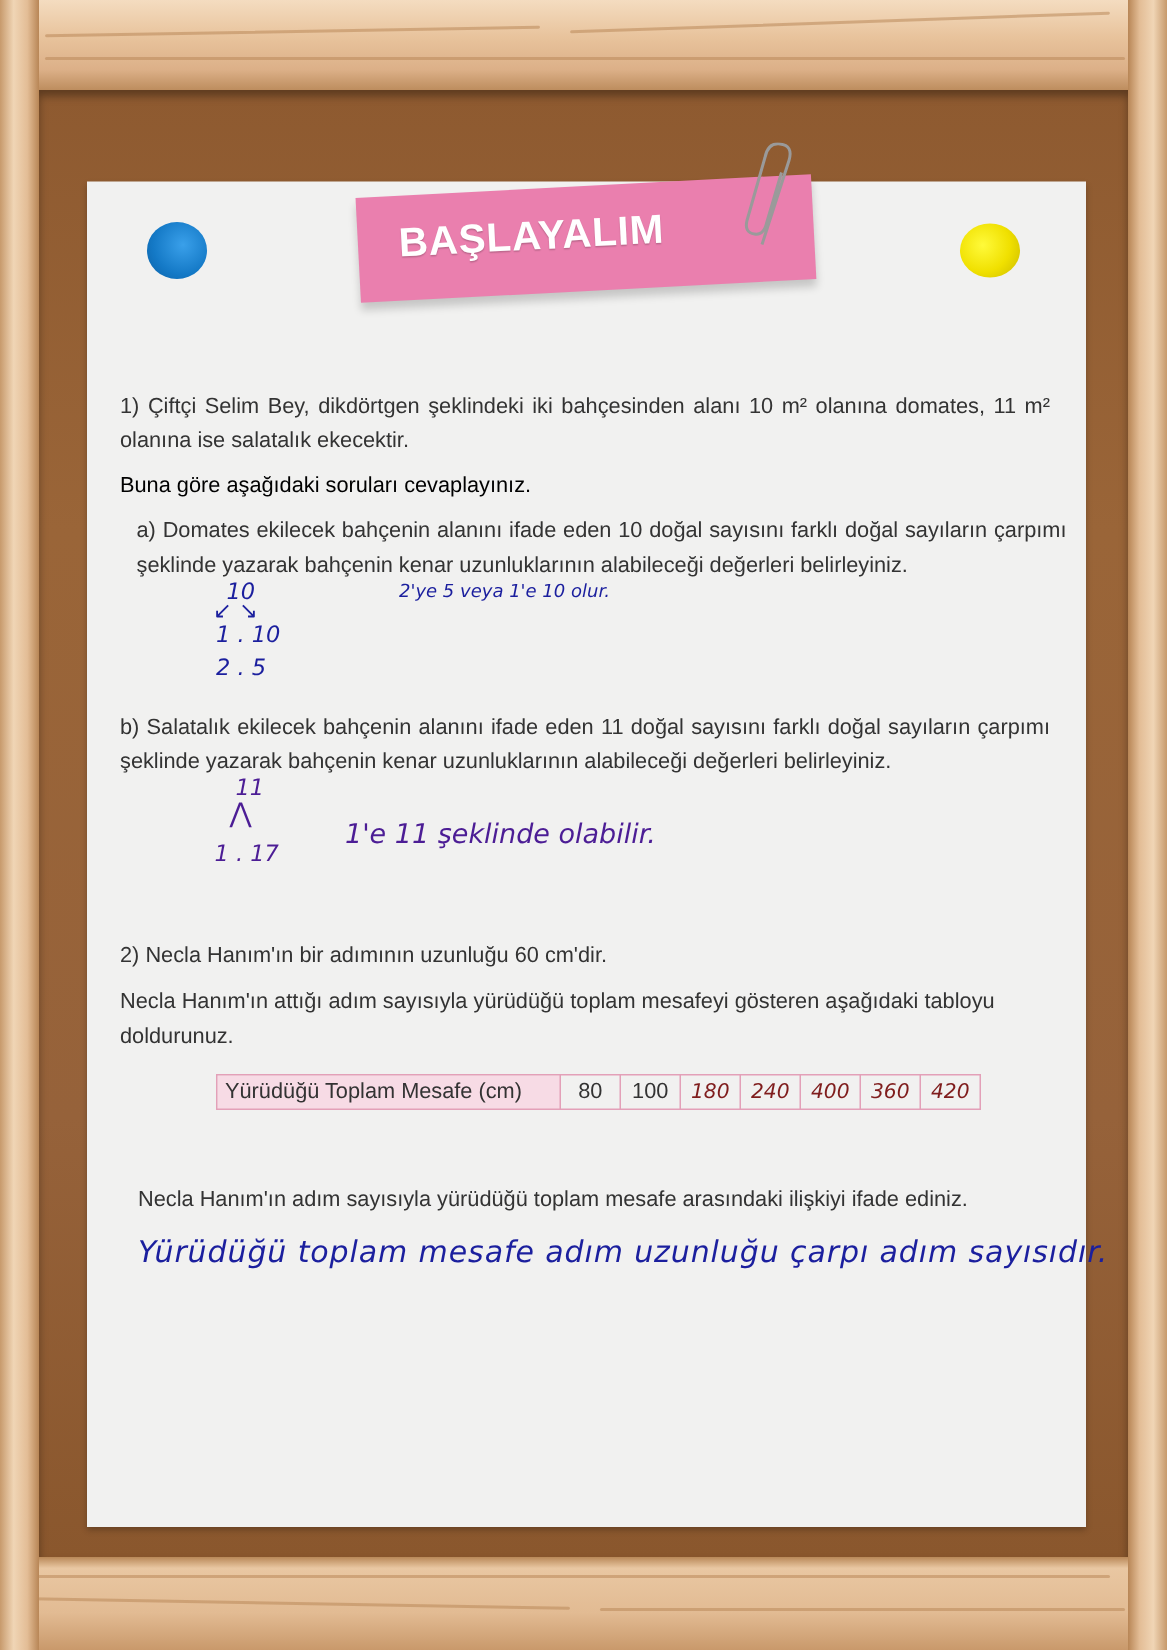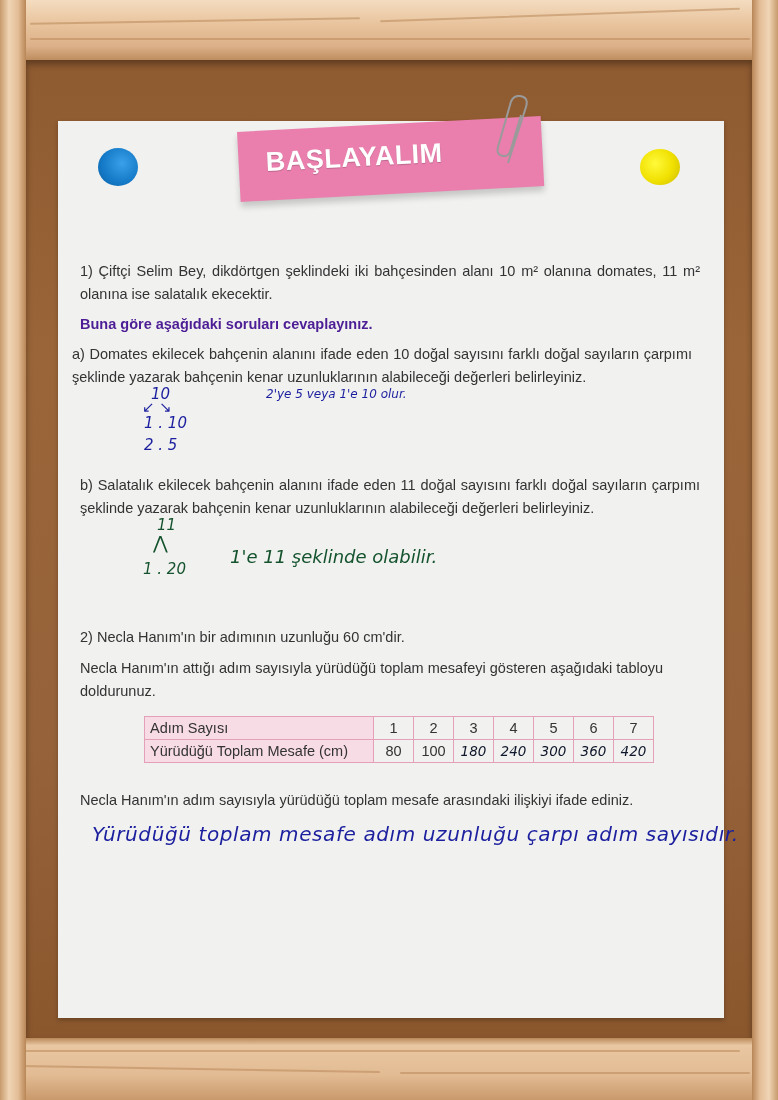--- a/index.html
+++ b/index.html
@@ -21,28 +21,28 @@
   .banner { position:absolute; left:237px; top:132px; width:304px; height:70px; background:#ea7fae;
     transform: rotate(-3deg); transform-origin:left top; box-shadow: 0 5px 6px rgba(0,0,0,.18); }
   .banner-text { position:absolute; left:265px; top:147px; color:#fff; font-weight:bold; font-size:27px;
     letter-spacing:0.5px; transform: rotate(-3deg); transform-origin:left top; text-shadow:0 1px 1px rgba(0,0,0,.2); }
   .clip { position:absolute; left:496px; top:95px; }
   .pin { position:absolute; border-radius:50%; }
   .pin-blue { left:98px; top:148px; width:40px; height:38px; background: radial-gradient(circle at 60% 40%, #3aa0ea 0%, #1479c6 60%, #0b5fa4 100%); }
   .pin-yellow { left:640px; top:149px; width:40px; height:36px; background: radial-gradient(circle at 38% 40%, #fffa3a 0%, #f0e000 55%, #c9b800 100%); }
   .txt { position:absolute; color:#333; font-size:14.5px; line-height:23px; }
   .just { text-align:justify; text-align-last:left; }
-  .bold { font-weight:bold; color:#4c1d95; }
+  .bold { font-weight:normal; color:#000000; }
   .hand-blue { position:absolute; color:#1b1f9e; font-family:"DejaVu Sans", sans-serif; font-style:italic; }
-  .hand-red { position:absolute; color:#14532d; font-family:"DejaVu Sans", sans-serif; font-style:italic; }
+  .hand-red { position:absolute; color:#4c1d95; font-family:"DejaVu Sans", sans-serif; font-style:italic; }
   table.steps { position:absolute; left:144px; top:716px; border-collapse:collapse; font-size:14.5px; color:#333; }
   table.steps td { border:1px solid #e3a0b8; height:22px; padding:0 5px; text-align:center; }
   table.steps td.head { background:#f7dbe5; text-align:left; width:218px; }
   table.steps td.num { width:29px; }
-  table.steps td.hand { color:#0f172a; font-family:"DejaVu Sans", sans-serif; font-style:italic; font-size:13.5px; }
+  table.steps td.hand { color:#7f1d1d; font-family:"DejaVu Sans", sans-serif; font-style:italic; font-size:13.5px; }
 </style>
 </head>
 <body>
 
 <div class="frame-top">
   <div class="grain" style="left:30px;top:20px;width:330px;transform:rotate(-1deg)"></div>
   <div class="grain" style="left:380px;top:14px;width:360px;transform:rotate(-2deg)"></div>
   <div class="grain" style="left:30px;top:38px;width:720px"></div>
 </div>
 <div class="frame-bottom">
@@ -61,57 +61,47 @@
 
 <div class="banner"></div>
 <div class="banner-text">BAŞLAYALIM</div>
 
 <svg class="clip" width="40" height="72" viewBox="0 0 40 72">
   <path d="M12 68 L30 12 Q33 2 24 1 Q16 0 14 10 L2 52 Q0 60 7 61 Q13 62 15 54 L25 20" fill="none" stroke="#9a9a9a" stroke-width="2"></path>
 </svg>
 
 <div class="txt just" style="left:80px;top:260px;width:620px;">1) Çiftçi Selim Bey, dikdörtgen şeklindeki iki bahçesinden alanı 10 m² olanına domates, 11 m² olanına ise salatalık ekecektir.</div>
 <div class="txt bold" style="left:80px;top:313px;width:620px;">Buna göre aşağıdaki soruları cevaplayınız.</div>
-<div class="txt just" style="left:72px;top:343px;width:620px;">a) Domates ekilecek bahçenin alanını ifade eden 10 doğal sayısını farklı doğal sayıların çarpımı şeklinde yazarak bahçenin kenar uzunluklarının alabileceği değerleri belirleyiniz.</div>
+<div class="txt just" style="left:91px;top:343px;width:620px;">a) Domates ekilecek bahçenin alanını ifade eden 10 doğal sayısını farklı doğal sayıların çarpımı şeklinde yazarak bahçenin kenar uzunluklarının alabileceği değerleri belirleyiniz.</div>
 
 <div class="hand-blue" style="left:151px;top:385px;font-size:15px;">10</div>
 <div class="hand-blue" style="left:142px;top:398px;font-size:15px;">↙ ↘</div>
 <div class="hand-blue" style="left:144px;top:414px;font-size:15px;">1 . 10</div>
 <div class="hand-blue" style="left:144px;top:436px;font-size:15px;">2 . 5</div>
 <div class="hand-blue" style="left:266px;top:387px;font-size:12px;">2'ye 5 veya 1'e 10 olur.</div>
 
 <div class="txt just" style="left:80px;top:474px;width:620px;">b) Salatalık ekilecek bahçenin alanını ifade eden 11 doğal sayısını farklı doğal sayıların çarpımı şeklinde yazarak bahçenin kenar uzunluklarının alabileceği değerleri belirleyiniz.</div>
 
 <div class="hand-red" style="left:157px;top:516px;font-size:15px;">11</div>
 <div class="hand-red" style="left:153px;top:532px;font-size:18px;">⋀</div>
-<div class="hand-red" style="left:143px;top:560px;font-size:15px;">1 . 20</div>
+<div class="hand-red" style="left:143px;top:560px;font-size:15px;">1 . 17</div>
 <div class="hand-red" style="left:230px;top:546px;font-size:18px;">1'e 11 şeklinde olabilir.</div>
 
 <div class="txt" style="left:80px;top:626px;width:620px;">2) Necla Hanım'ın bir adımının uzunluğu 60 cm'dir.</div>
 <div class="txt" style="left:80px;top:657px;width:620px;">Necla Hanım'ın attığı adım sayısıyla yürüdüğü toplam mesafeyi gösteren aşağıdaki tabloyu doldurunuz.</div>
 
 <table class="steps">
   <tbody>
-      <tr>
-    <td class="head">Adım Sayısı</td>
-    <td class="num">1</td>
-    <td class="num">2</td>
-    <td class="num">3</td>
-    <td class="num">4</td>
-    <td class="num">5</td>
-    <td class="num">6</td>
-    <td class="num">7</td>
-  </tr>
   <tr>
     <td class="head">Yürüdüğü Toplam Mesafe (cm)</td>
     <td class="num">80</td>
     <td class="num">100</td>
     <td class="num hand">180</td>
     <td class="num hand">240</td>
-    <td class="num hand">300</td>
+    <td class="num hand">400</td>
     <td class="num hand">360</td>
     <td class="num hand">420</td>
   </tr>
 </tbody>
   </table>
 
-<div class="txt" style="left:80px;top:789px;width:620px;">Necla Hanım'ın adım sayısıyla yürüdüğü toplam mesafe arasındaki ilişkiyi ifade ediniz.</div>
+<div class="txt" style="left:92px;top:789px;width:620px;">Necla Hanım'ın adım sayısıyla yürüdüğü toplam mesafe arasındaki ilişkiyi ifade ediniz.</div>
 <div class="hand-blue" style="left:92px;top:822px;font-size:20px;letter-spacing:0.6px;">Yürüdüğü toplam mesafe adım uzunluğu çarpı adım sayısıdır.</div>
 
 </body></html>

